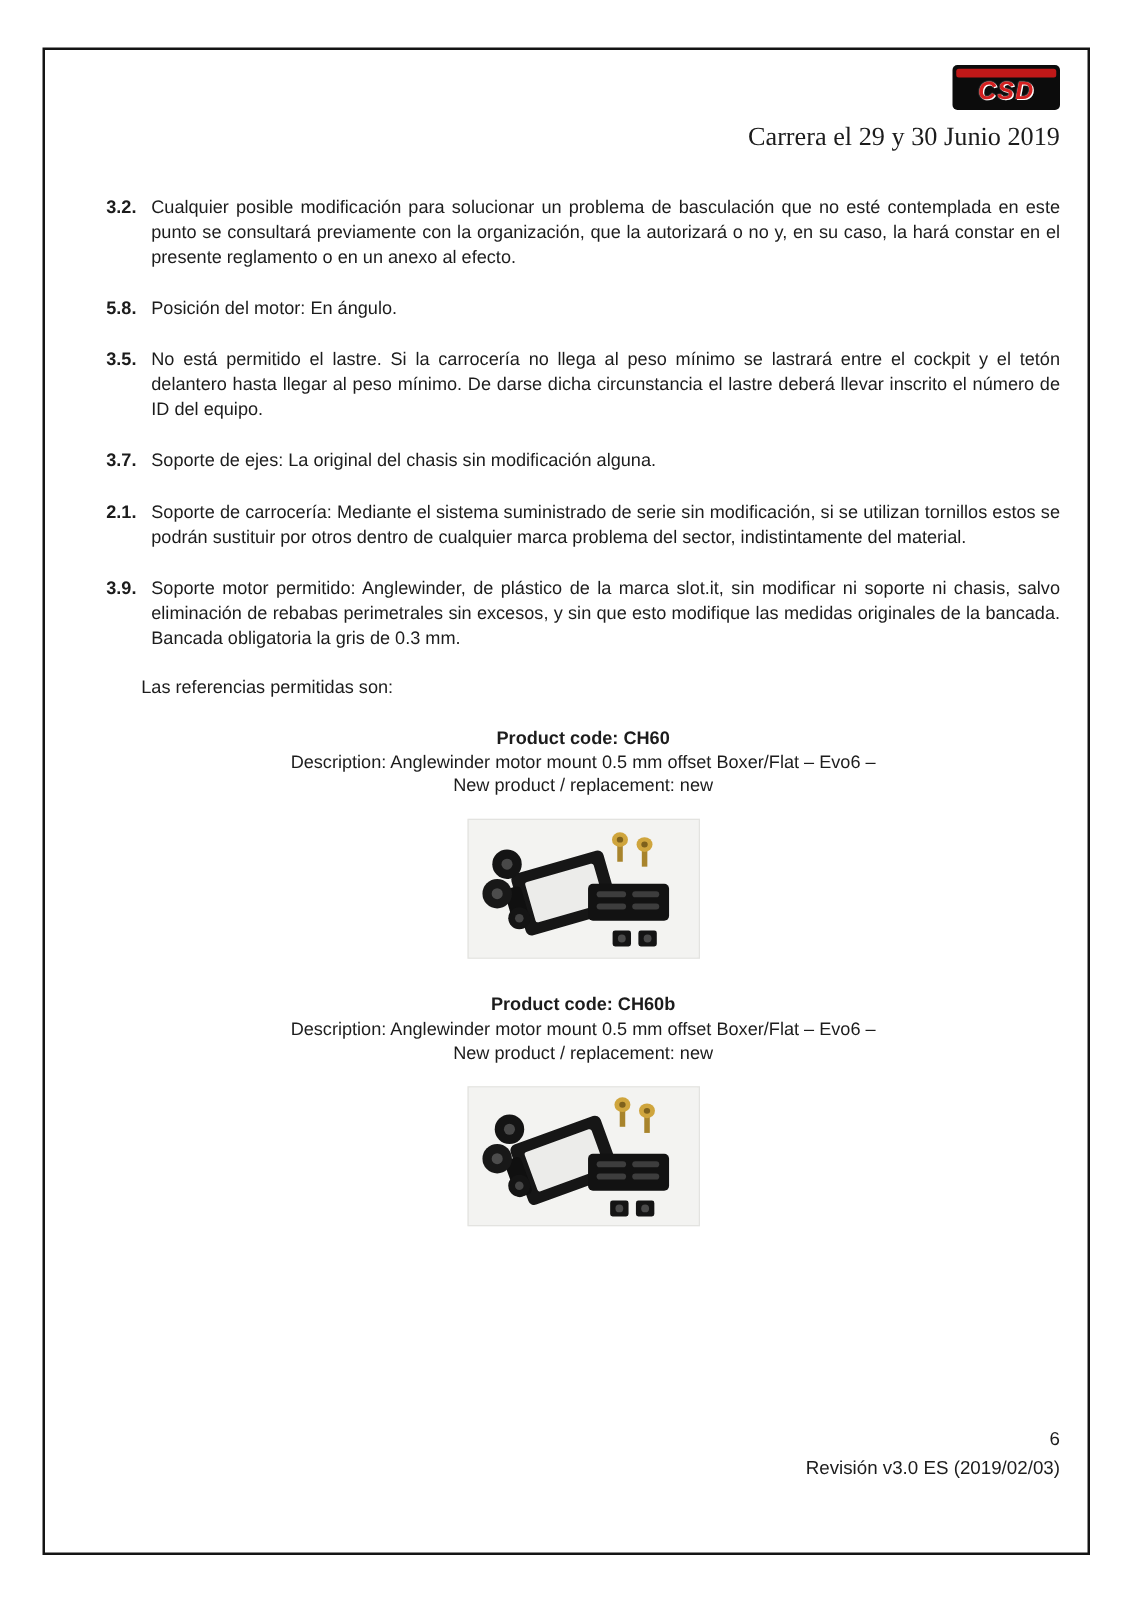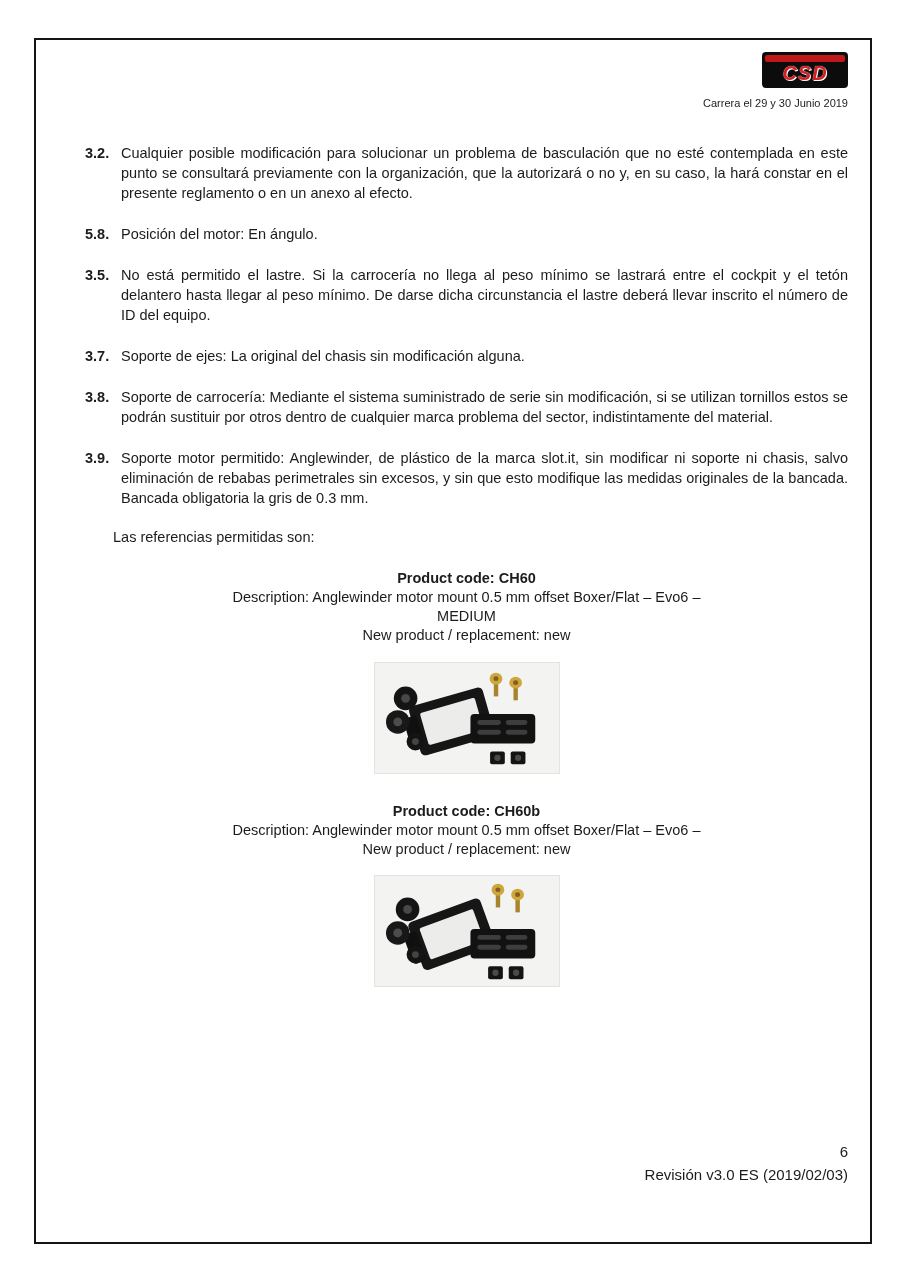--- a/index.html
+++ b/index.html
@@ -32,21 +32,21 @@
     position:absolute; top:3px; left:3px; right:3px; height:7px;
     background:#c01818; border-radius:2px;
   }
   .logo .csd-text {
     font-weight:bold; font-style:italic;
     font-size:20px; letter-spacing:1px;
     color:#d42020;
     text-shadow:0 0 1px #fff, 1px 1px 0 #ffffff;
     margin-top:7px;
   }
-  .date-line { font-size:11px; }
+  .date-line { font-size:21px;font-family:Liberation Serif, serif; }
   .sections { margin-top:34px; }
   .section { display:flex; margin-bottom:21px; line-height:1.38; }
   .sec-num { font-weight:bold; min-width:36px; flex:0 0 36px; }
   .sec-text { flex:1; text-align:justify; }
   .refs-line { margin:6px 0 14px 28px; }
   .product { text-align:center; line-height:1.32; margin-top:24px; }
   .product-code { font-weight:bold; }
   .product-photo {
     width:186px; height:112px;
     margin:16px auto 28px auto;
@@ -86,35 +86,34 @@
     </div>
     <div class="section">
       <span class="sec-num">3.5.</span>
       <span class="sec-text">No está permitido el lastre. Si la carrocería no llega al peso mínimo se lastrará entre el cockpit y el tetón delantero hasta llegar al peso mínimo. De darse dicha circunstancia el lastre deberá llevar inscrito el número de ID del equipo.</span>
     </div>
     <div class="section">
       <span class="sec-num">3.7.</span>
       <span class="sec-text">Soporte de ejes: La original del chasis sin modificación alguna.</span>
     </div>
     <div class="section">
-      <span class="sec-num">3.8.</span>
+      <span class="sec-num">2.1.</span>
       <span class="sec-text">Soporte de carrocería: Mediante el sistema suministrado de serie sin modificación, si se utilizan tornillos estos se podrán sustituir por otros dentro de cualquier marca problema del sector, indistintamente del material.</span>
     </div>
     <div class="section">
       <span class="sec-num">3.9.</span>
       <span class="sec-text">Soporte motor permitido: Anglewinder, de plástico de la marca slot.it, sin modificar ni soporte ni chasis, salvo eliminación de rebabas perimetrales sin excesos, y sin que esto modifique las medidas originales de la bancada. Bancada obligatoria la gris de 0.3 mm.</span>
     </div>
   </div>
 
   <div class="refs-line">Las referencias permitidas son:</div>
 
   <div class="product">
     <div class="product-code">Product code: CH60</div>
     <div>Description: Anglewinder motor mount 0.5 mm offset Boxer/Flat – Evo6 –</div>
-    <div>MEDIUM</div>
     <div>New product / replacement: new</div>
     <svg class="product-photo" viewBox="0 0 185 112">
       <rect x="0" y="0" width="185" height="112" fill="#f3f3f1"></rect>
       <g>
         <rect x="119.8" y="18" width="4.5" height="16" fill="#a8842c"></rect>
         <ellipse cx="122" cy="16" rx="6.5" ry="6" fill="#cfa53d"></ellipse>
         <ellipse cx="122" cy="16" rx="2.6" ry="2.4" fill="#7e611c"></ellipse>
         <rect x="139.8" y="22" width="4.5" height="16" fill="#a8842c"></rect>
         <ellipse cx="142" cy="20" rx="6.5" ry="6" fill="#cfa53d"></ellipse>
         <ellipse cx="142" cy="20" rx="2.6" ry="2.4" fill="#7e611c"></ellipse>

